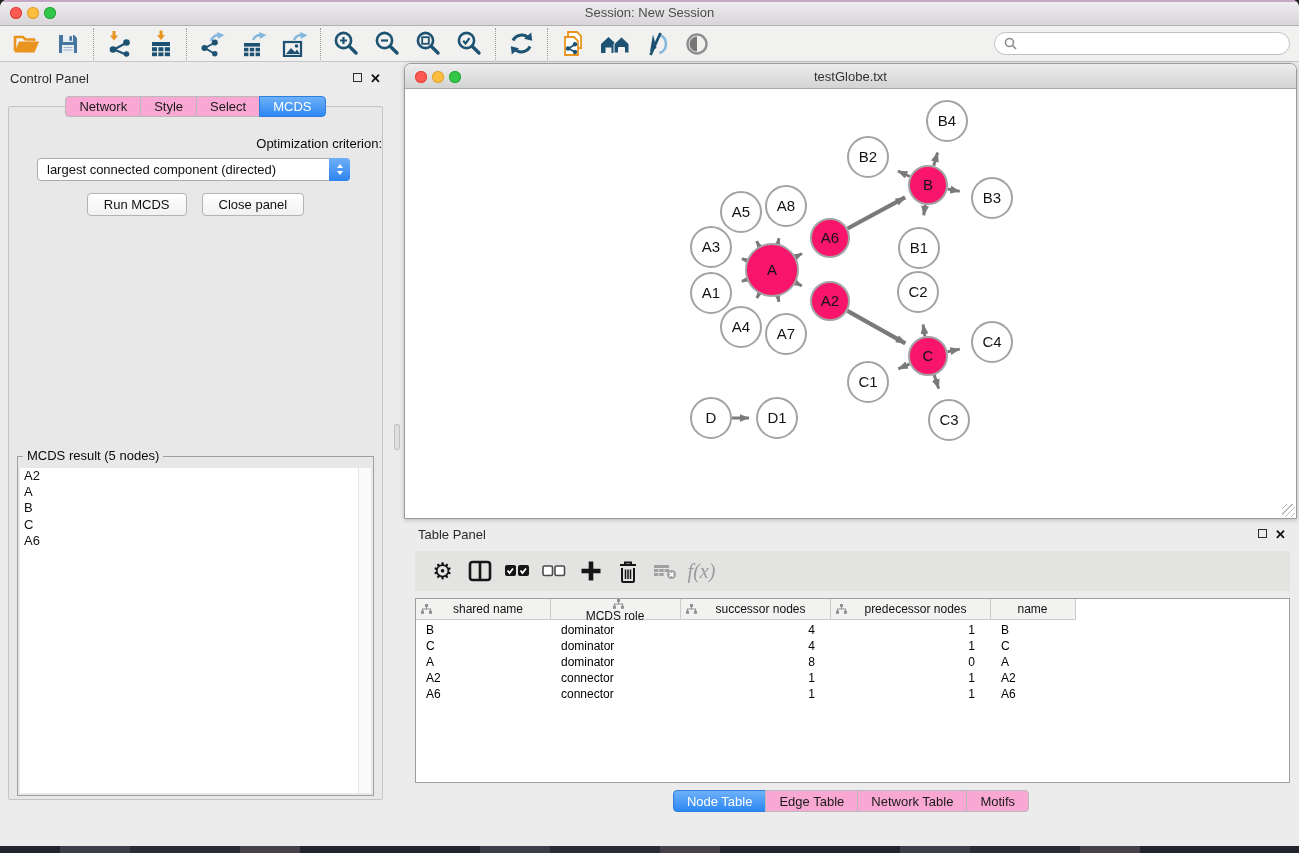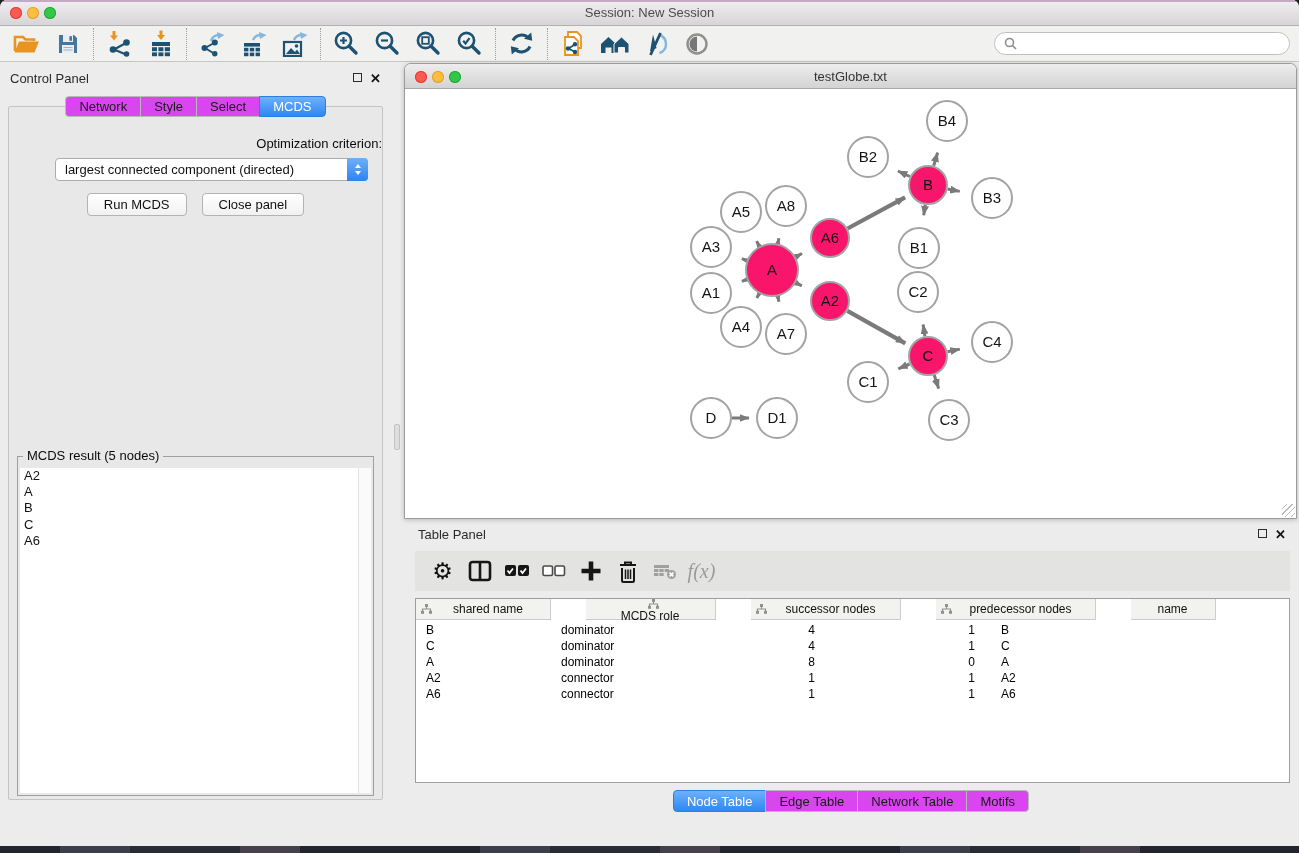--- a/index.html
+++ b/index.html
@@ -33,28 +33,28 @@
 
   
   .control-panel{position:absolute;left:0;top:0;width:391px;height:758px;background:#ececec;}
   .panel-title{position:absolute;top:9px;left:10px;font-size:13px;color:#2b2b2b;}
   .float-ico{position:absolute;width:9px;height:9px;border:1.5px solid #2b2b2b;background:transparent;}
   .close-ico{position:absolute;font-size:13px;font-weight:bold;color:#111;line-height:13px;}
   .cp-float{top:11px;right:29px;} .cp-close{top:10px;right:10px;}
   .seg-tabs{display:flex;justify-content:center;}
   .cp-tabs{position:absolute;top:34px;left:0;right:0;z-index:2;}
   .seg-tab{height:21px;line-height:20px;padding:0 13px;font-size:13px;color:#1a1a1a;
-    background:#d946ef;border:1px solid #b9b9b9;margin-left:-1px;cursor:default;}
+    background:#f9a8d4;border:1px solid #b9b9b9;margin-left:-1px;cursor:default;}
   .seg-tab:first-child{border-radius:4px 0 0 4px;margin-left:0;}
   .seg-tab:last-child{border-radius:0 4px 4px 0;}
   .seg-tab.active{background:linear-gradient(#6db1f9,#2e87f4);border-color:#2e7de0;color:#fff;}
   .cp-content{position:absolute;top:44px;left:8px;right:8px;bottom:20px;background:#e8e8e8;
     border:1px solid #c4c4c4;border-radius:2px;}
   .opt-label{position:absolute;top:29px;left:0;right:0;text-align:right;font-size:13px;color:#0a0a0a;}
-  .criterion{position:absolute;top:51px;left:46px;width:313px;height:23px;background:#fff;
+  .criterion{position:absolute;top:51px;left:28px;width:313px;height:23px;background:#fff;
     border:1px solid #ababab;border-radius:4px;}
   .criterion-text{position:absolute;left:9px;top:0;right:24px;line-height:21px;font-size:13px;color:#111;
     white-space:nowrap;overflow:hidden;}
   .criterion-step{position:absolute;right:-1px;top:-1px;width:21px;height:23px;border-radius:0 4px 4px 0;
     background:linear-gradient(#6fb0f8,#2c83f1);display:flex;flex-direction:column;align-items:center;justify-content:center;}
   .step-up{width:0;height:0;border-left:3.5px solid transparent;border-right:3.5px solid transparent;
     border-bottom:4.5px solid #fff;margin-bottom:2.5px;}
   .step-down{width:0;height:0;border-left:3.5px solid transparent;border-right:3.5px solid transparent;
     border-top:4.5px solid #fff;}
   .cp-buttons{position:absolute;top:86px;left:0;right:0;display:flex;justify-content:center;gap:15px;}
@@ -84,21 +84,21 @@
     background:repeating-linear-gradient(135deg,transparent 0 3px,#b9b9b9 3px 4px);}
 
   
   .table-panel{position:absolute;left:0;right:0;top:458px;height:300px;}
   .tp-title{position:absolute;left:15px;top:7px;font-size:13px;color:#2b2b2b;}
   .tp-float{top:9px;right:32px;} .tp-close{top:8px;right:13px;}
   .tp-toolbar{position:absolute;left:12px;right:9px;top:31px;height:40px;background:#e3e3e2;
     display:flex;align-items:center;padding-left:9px;}
   .tp-btn{width:37px;height:34px;display:flex;align-items:center;justify-content:center;flex:0 0 auto;}
   .tp-table{position:absolute;left:12px;right:9px;top:78px;bottom:37px;background:#fff;border:1px solid #9e9e9e;overflow:hidden;}
-  .thead{display:flex;height:21px;gap:35px;}
+  .thead{display:flex;height:21px;}
   .th{height:21px;background:#f2f2f1;border-right:1px solid #ccc;border-bottom:1px solid #ccc;
     display:flex;align-items:center;font-size:12px;color:#111;padding-left:5px;}
   .th-label{flex:1;text-align:center;padding-right:6px;}
   .tbody{padding-top:2px;}
   .trow{display:flex;height:16px;align-items:center;font-size:12px;color:#000;}
   .td{overflow:hidden;white-space:nowrap;}
   .tp-tabs{position:absolute;left:0;right:0;bottom:8px;}
   .tp-tabs .seg-tab{height:22px;line-height:21px;}
 
   

